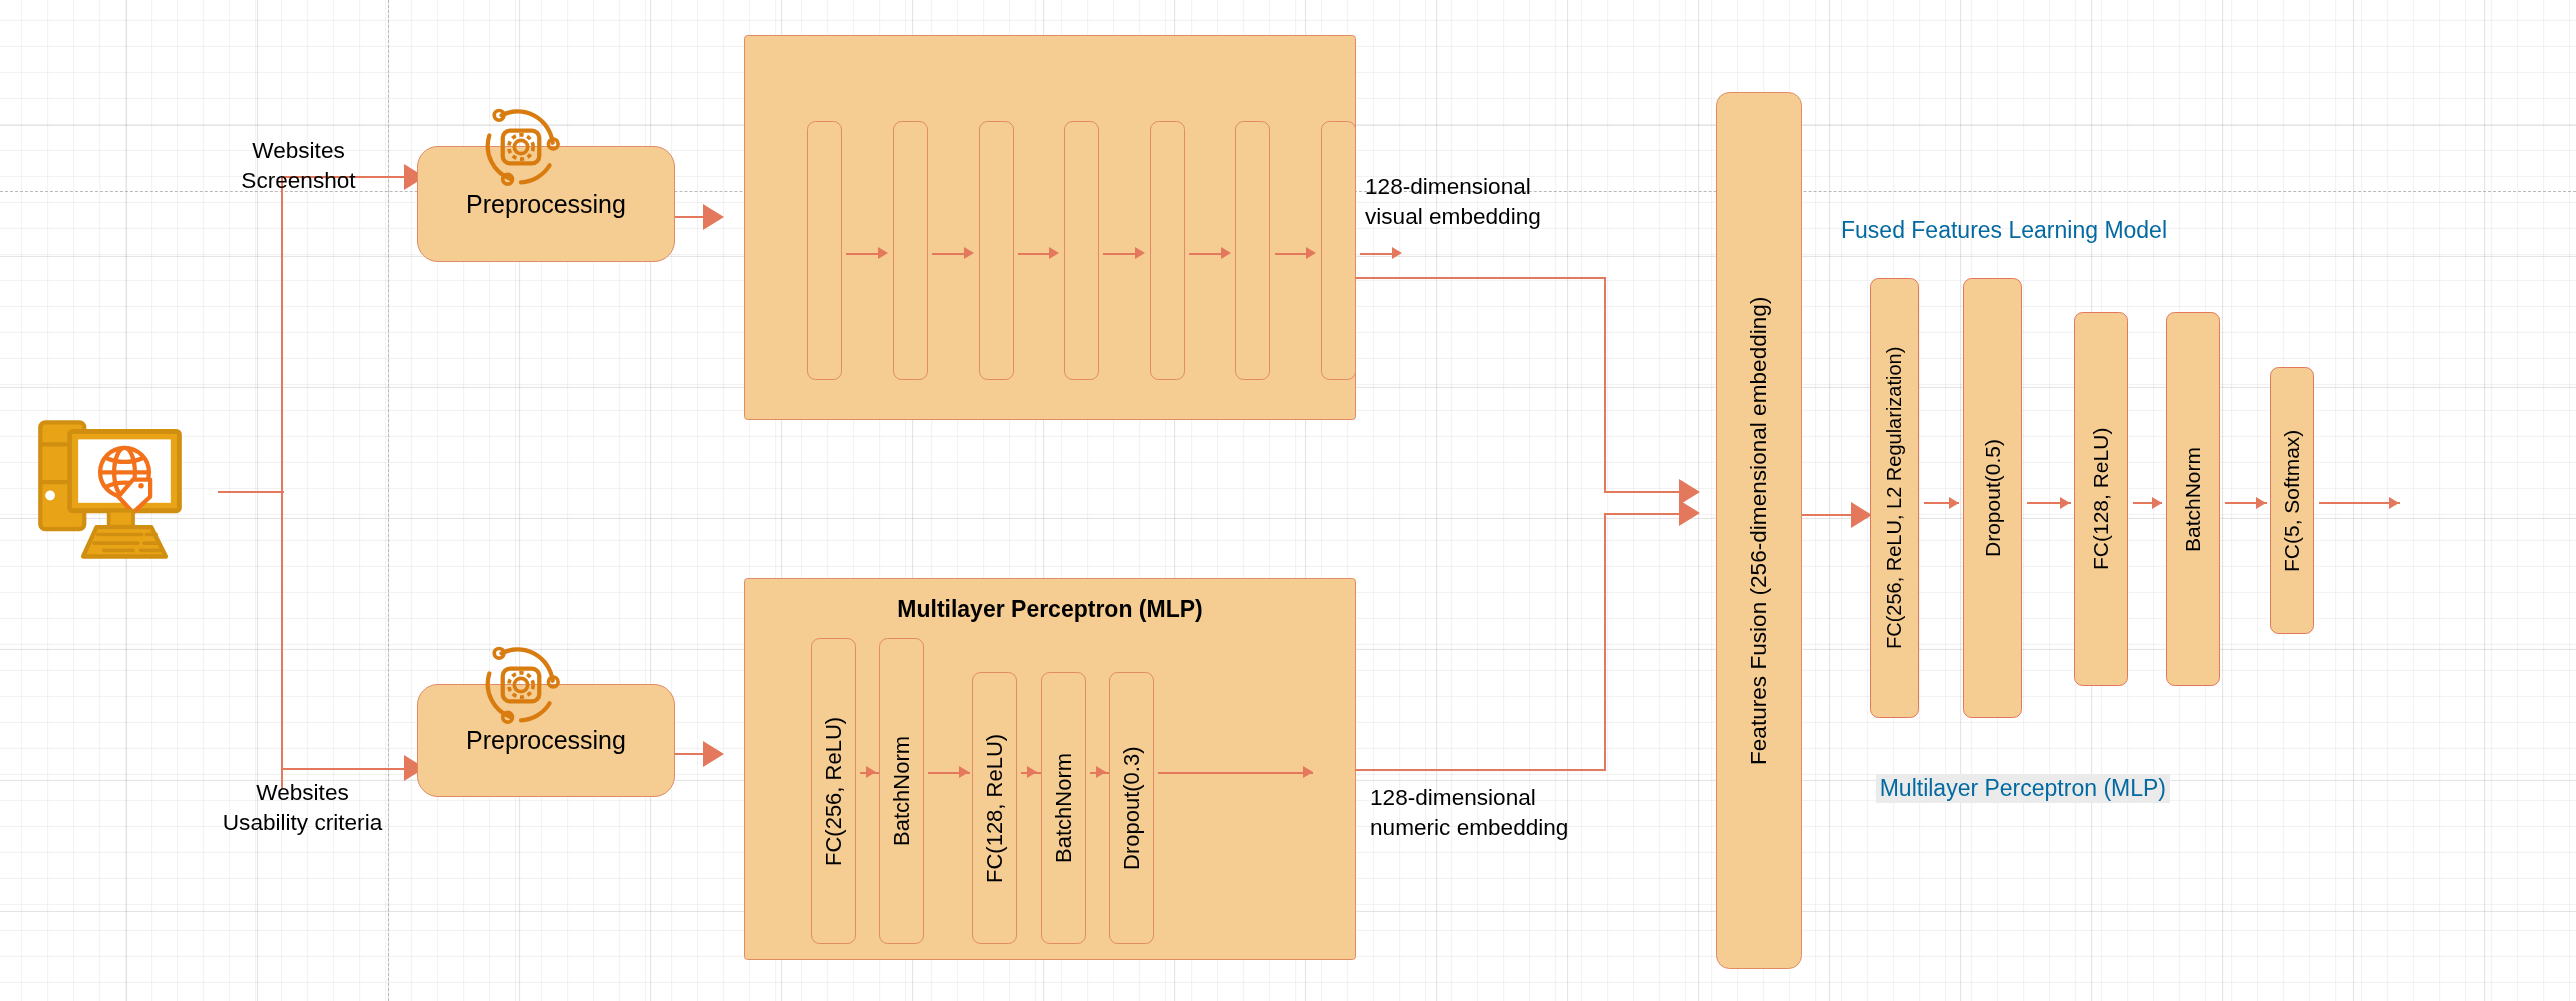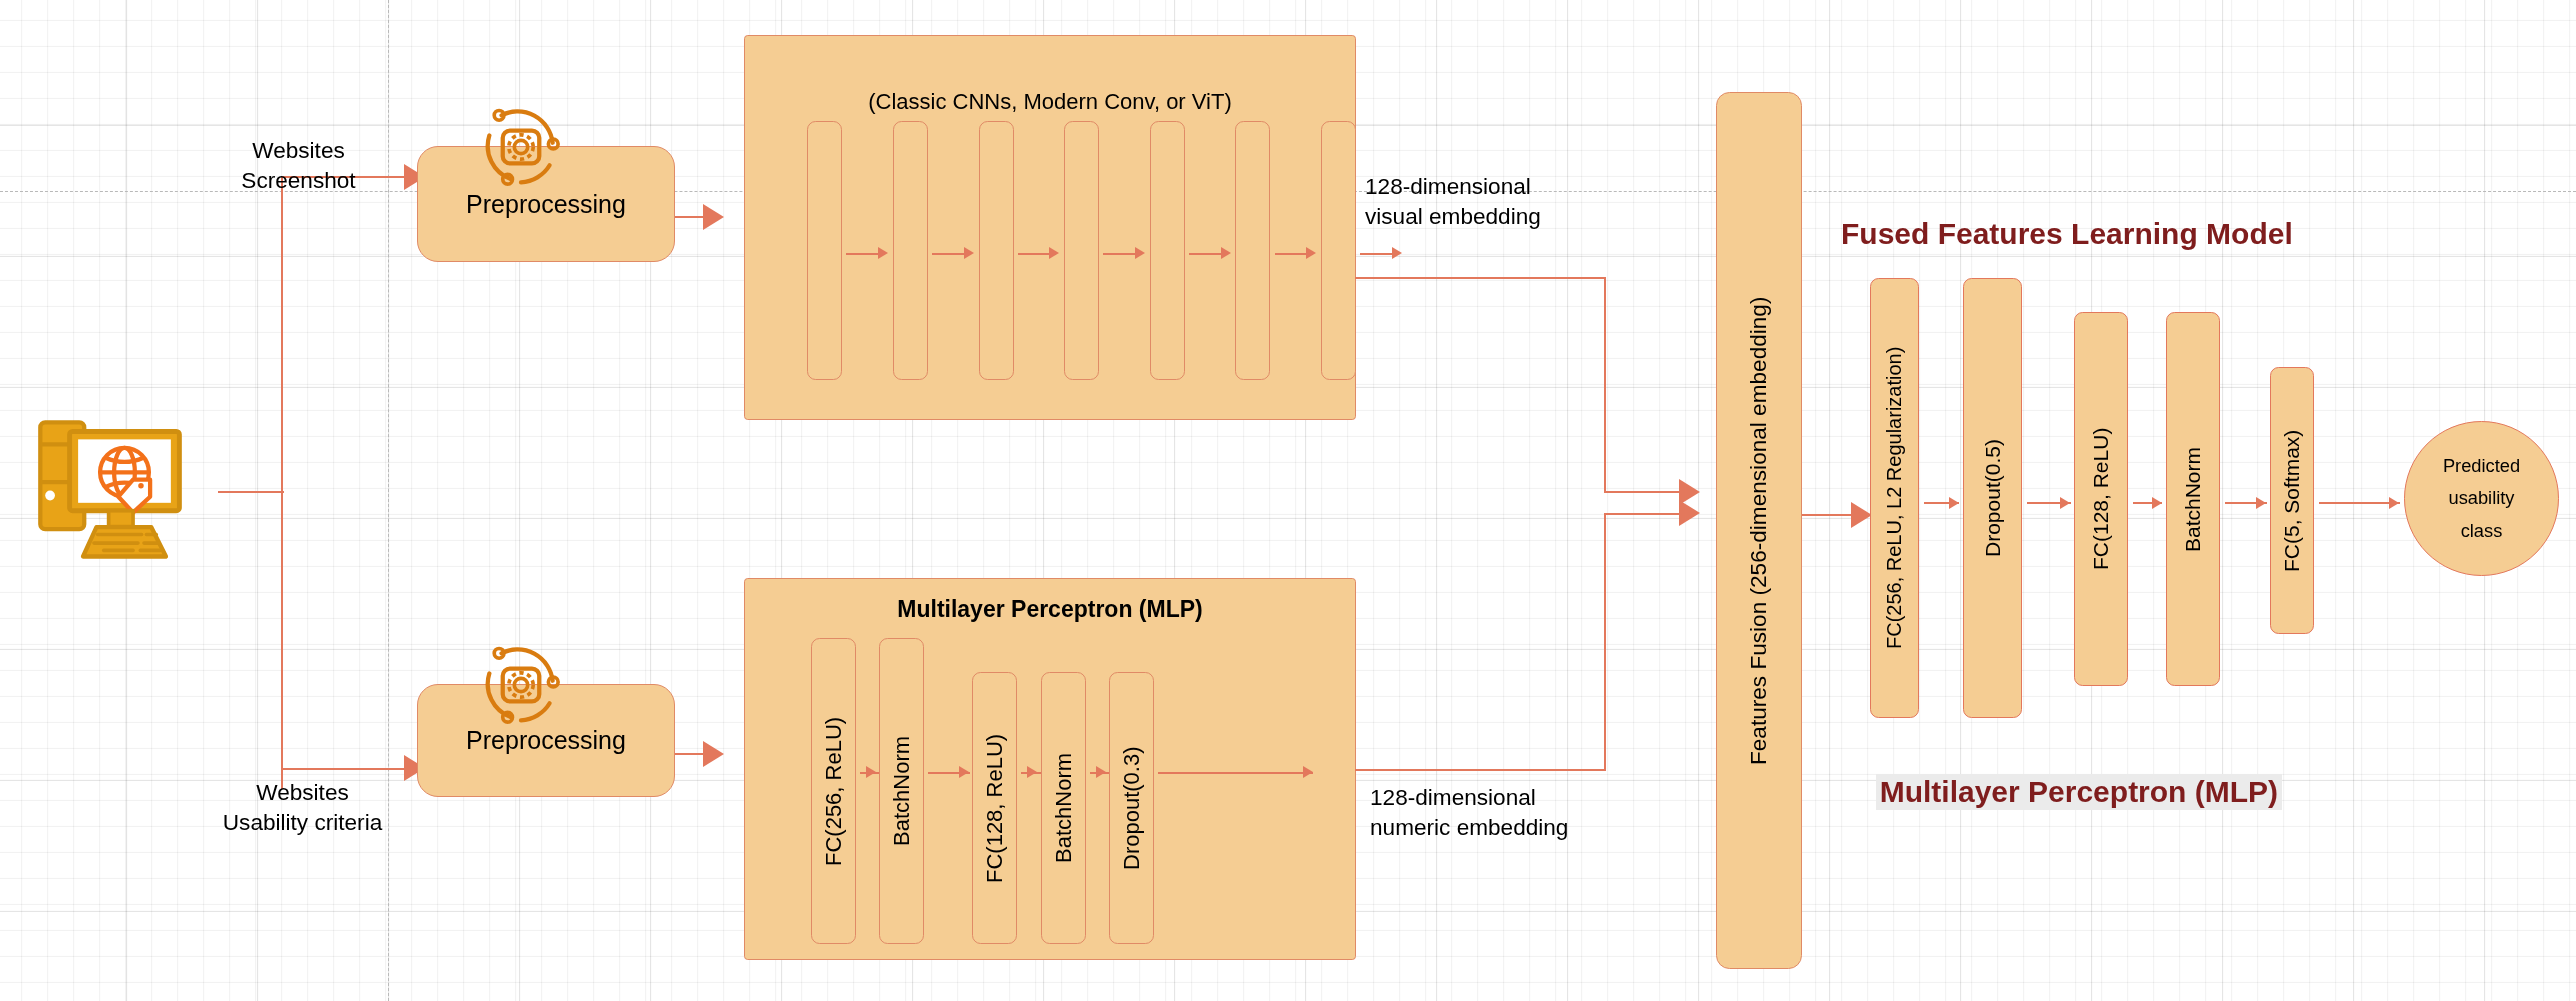--- a/index.html
+++ b/index.html
@@ -50,21 +50,21 @@
     position:absolute;color:#000;font-size:22.6px;line-height:1.32;
     text-align:center;white-space:pre-line;
   }
   .vlabel{
     position:absolute;inset:0;
     display:flex;align-items:center;justify-content:center;
     writing-mode:vertical-rl;transform:rotate(180deg);
     white-space:nowrap;color:#000;
   }
   .sect-title{
-    position:absolute;color:#7f1d1d;font-size:30px;white-space:nowrap;font-weight:bold;
+    position:absolute;color:#0369a1;font-size:23px;white-space:nowrap;
   }
   .sect-title.hl{background:#ebebeb;padding:1.2px 3.7px;}
 
   
   .ln{position:absolute;background:#e3785c;}
   .ln.h{height:2.4px;}
   .ln.v{width:2.4px;}
   .ahead{
     position:absolute;width:0;height:0;
     border-top:13.5px solid transparent;border-bottom:13.5px solid transparent;
@@ -155,21 +155,20 @@
         <circle cx="69" cy="69" r="20" stroke-dasharray="7 6"></circle>
       </g>
     </svg>
   </div>
   <div style="position:absolute;left:417px;top:146px;width:258px;height:116px;display:flex;align-items:center;justify-content:center;font-size:25px;color:#000;">Preprocessing</div>
 
   <div class="ln h" style="left:675px;top:216px;width:45px;"></div>
   <div class="ahead" style="left:703px;top:204px;"></div>
 
   <div class="box panel" style="left:744px;top:35px;width:612px;height:385px;"></div>
-  <div class="ttl" style="left:744px;top:89px;width:612px;font-weight:normal;font-size:22px;">(Classic CNNs, Modern Conv, or ViT)</div>
 
   <div id="cnn-layers">
       <div class="box pill" style="left: 807px; top: 121px; width: 35px; height: 259px; border-width: 1.8px;"></div>
       <div class="box pill" style="left: 893px; top: 121px; width: 35px; height: 259px; border-width: 1.8px;"></div>
       <div class="box pill" style="left: 979px; top: 121px; width: 35px; height: 259px; border-width: 1.8px;"></div>
       <div class="box pill" style="left: 1064px; top: 121px; width: 35px; height: 259px; border-width: 1.8px;"></div>
       <div class="box pill" style="left: 1150px; top: 121px; width: 35px; height: 259px; border-width: 1.8px;"></div>
       <div class="box pill" style="left: 1235px; top: 121px; width: 35px; height: 259px; border-width: 1.8px;"></div>
       <div class="box pill" style="left: 1321px; top: 121px; width: 35px; height: 259px; border-width: 1.8px;"></div>
       <div class="ln h" style="left: 846px; top: 253px; width: 38px; height: 1.8px;"></div>
@@ -295,19 +294,14 @@
       </div>
       <div class="ln h" style="left: 2225px; top: 502px; width: 42px; height: 1.8px;"></div>
       <div class="ahead xs" style="left: 2256px; top: 497px;"></div>
       <div class="box pill" style="left: 2270px; top: 367px; width: 44px; height: 267px; border-color: rgb(227, 120, 92);">
         <div class="vlabel" style="font-size: 21px;">FC(5, Softmax)</div>
       </div>
       <div class="ln h" style="left: 2319px; top: 502px; width: 81px; height: 1.8px;"></div>
       <div class="ahead xs" style="left: 2389px; top: 497px;"></div>
     </div>
 
-  <div class="oval" style="left:2404px;top:421px;width:153px;height:153px;">
-    <span style="white-space:pre-line;">Predicted
-usability
-class</span>
-  </div>
 </div>
 
 
 </body></html>

